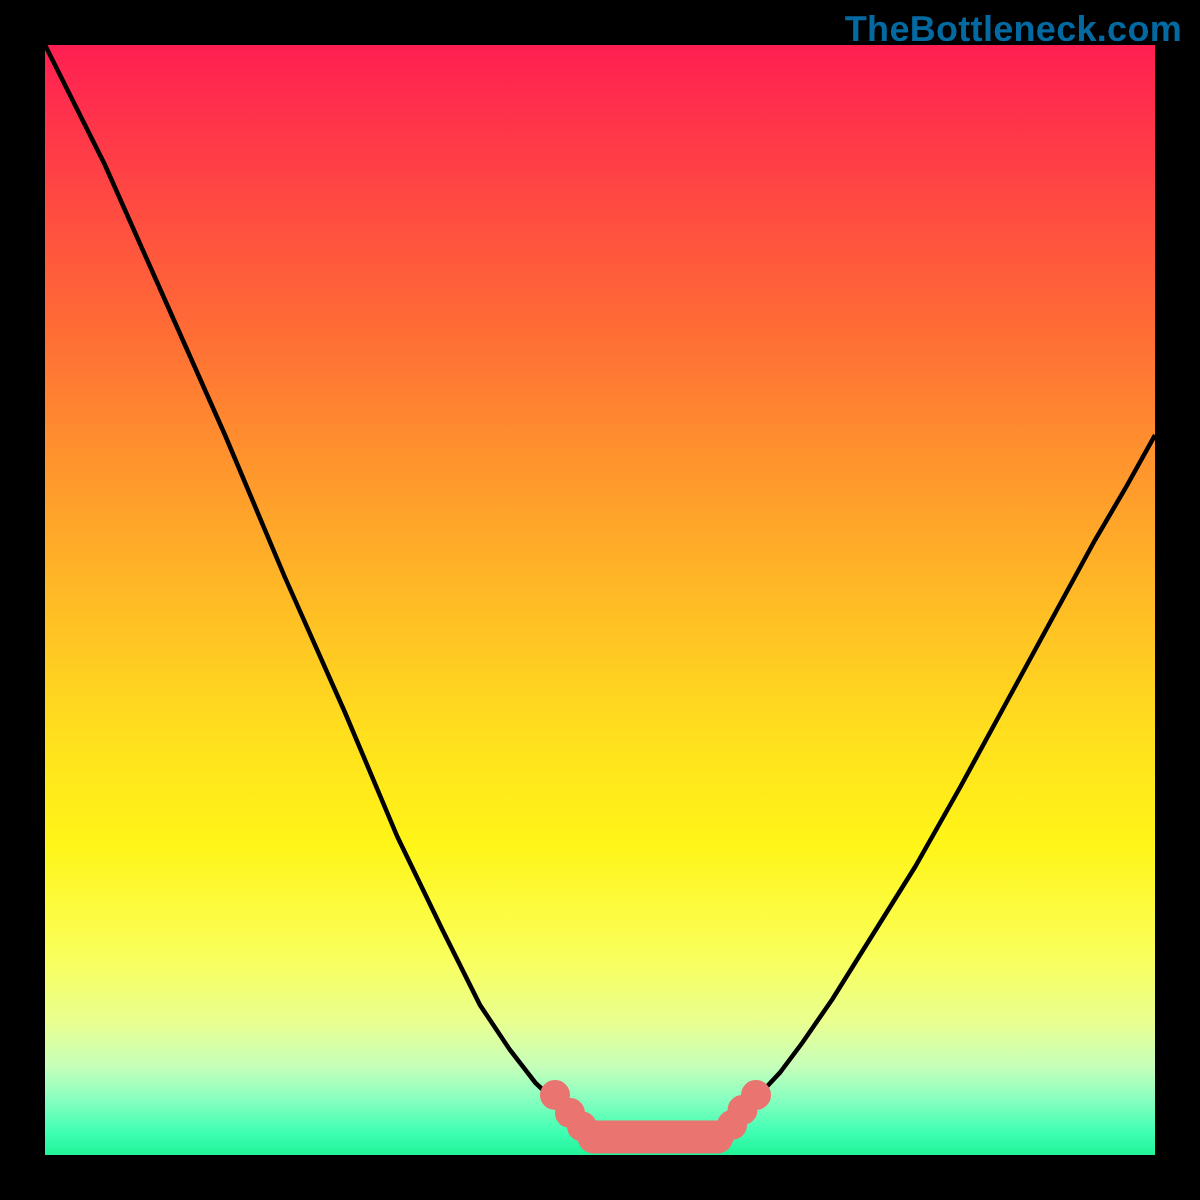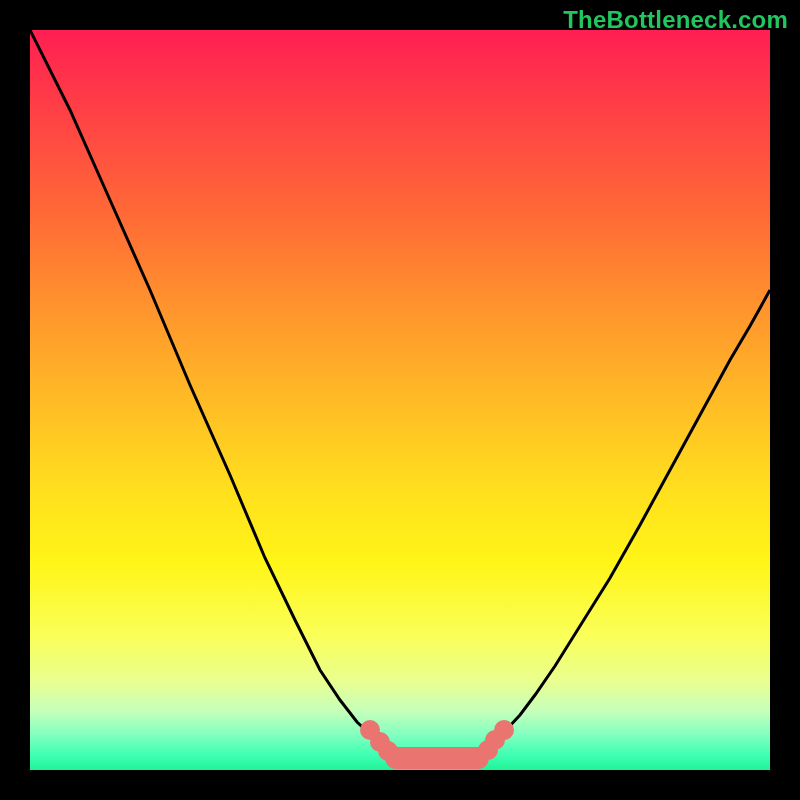--- a/index.html
+++ b/index.html
@@ -34,21 +34,21 @@
       #21f398 100%
     );
   }
   .watermark {
     position: absolute;
     top: 6px;
     right: 12px;
     font-family: Arial, Helvetica, sans-serif;
     font-size: 24px;
     font-weight: 600;
-    color: #22c55e;
+    color: #0369a1;
     letter-spacing: 0.2px;
     user-select: none;
   }
   svg.curves {
     position: absolute;
     left: 0;
     top: 0;
     width: 740px;
     height: 740px;
   }

